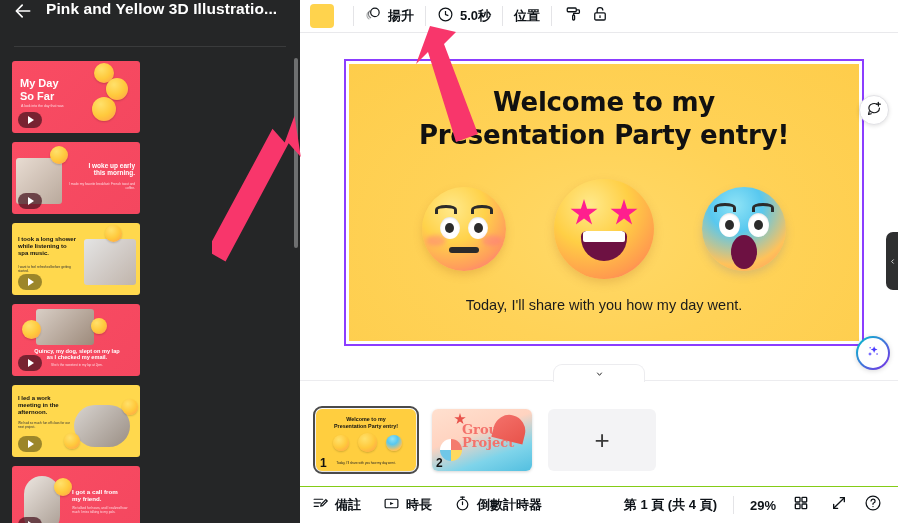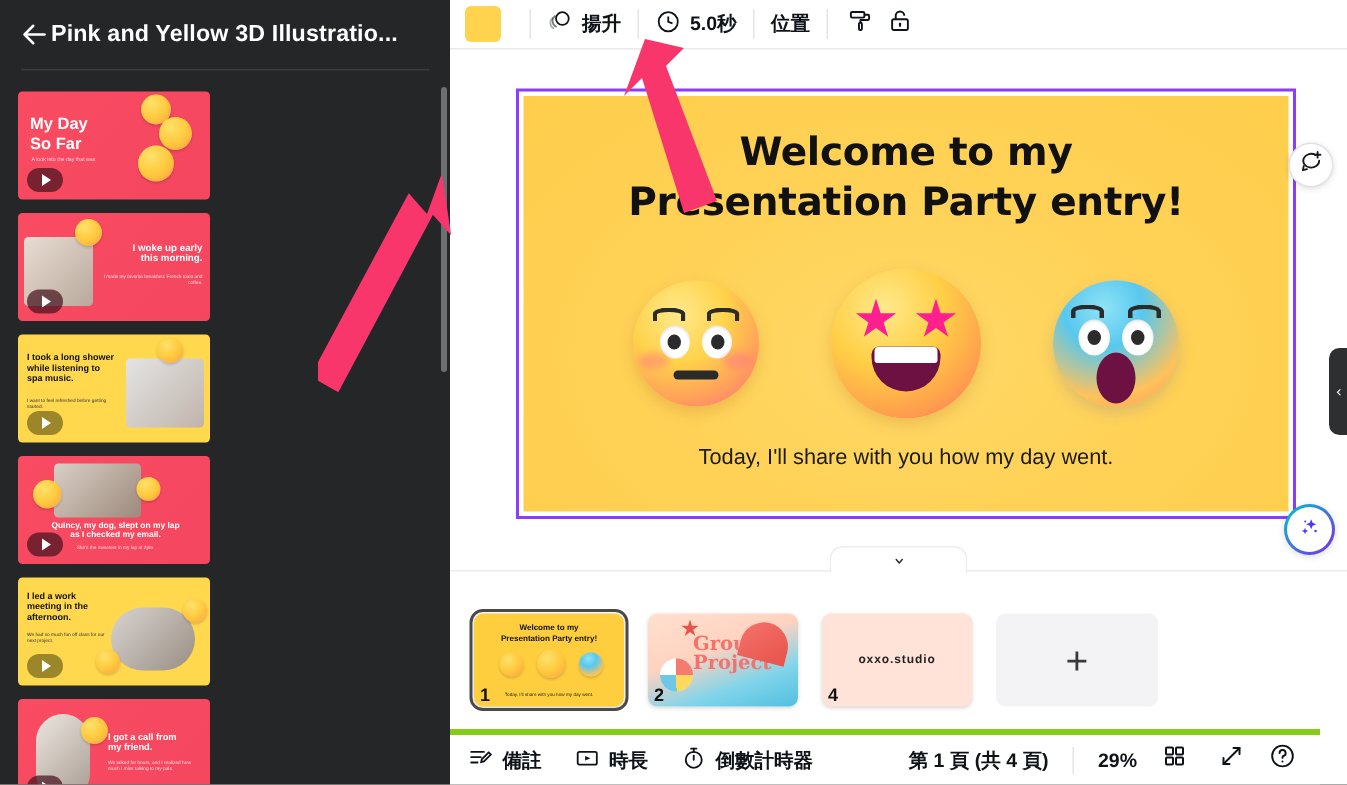--- a/index.html
+++ b/index.html
@@ -9,21 +9,21 @@
     background:#1e1e1e; position:relative;
   }
   #app { position:absolute; inset:0; display:flex; }
 
   
   .sidebar {
     width:300px; height:523px; background:#252627; position:relative;
     flex:0 0 300px; overflow:hidden;
   }
   .sb-header {
-    height:46px; display:flex; align-items:center; gap:0;
+    height:46px; display:flex; align-items:flex-start; gap:12px;
     padding:0 14px 0 12px; color:#fff;
   }
   .back-arrow {
     width:22px; height:22px; flex:0 0 22px; cursor:pointer;
     display:flex; align-items:center; justify-content:center;
   }
   .sb-title {
     font-size:15.5px; font-weight:bold; color:#fff; white-space:nowrap;
     overflow:hidden; text-overflow:ellipsis; letter-spacing:.1px;
   }
@@ -241,22 +241,22 @@
   }
   .add-page {
     width:108px; height:62px; border-radius:6px; background:#f3f3f5;
     display:flex; align-items:center; justify-content:center;
     cursor:pointer; flex:0 0 108px; color:#3a3a3a; font-size:26px;
     font-weight:300;
   }
 
   
   .bottombar {
-    position:absolute; left:0; right:18px; bottom:0; height:37px;
-    background:#fff; border-top:4px solid #84cc16;
+    position:absolute; left:0; right:0; bottom:0; height:37px;
+    background:#fff; border-top:1px solid #84cc16;
     display:flex; align-items:center; padding:0 12px; gap:0;
   }
   .bb-item {
     display:flex; align-items:center; gap:6px; cursor:pointer;
     font-size:13px; color:#0e1318; font-weight:bold; margin-right:22px;
     white-space:nowrap;
   }
   .bb-spacer { flex:1 1 auto; }
   .bb-page-label { font-size:13px; color:#0e1318; font-weight:bold; white-space:nowrap; }
   .bb-sep { width:1px; height:18px; background:#e4e4e7; margin:0 16px; }
@@ -562,24 +562,20 @@
 
         <div class="page-card" style="background:linear-gradient(160deg,#ffe0cf 0%,#ffd3c0 40%,#7fd4ea 72%,#52bfe0 100%);">
           <div style="position:absolute;left:30px;top:14px;font-size:13px;font-weight:bold;color:#f4726b;font-family:'DejaVu Serif',serif;line-height:1;">Group Project</div>
           <div style="position:absolute;left:8px;top:30px;width:22px;height:22px;border-radius:50%;background:conic-gradient(#f47c6e 0 25%,#ffd95e 0 50%,#6fc7e8 0 75%,#fff 0);"></div>
           <div style="position:absolute;right:6px;top:6px;width:32px;height:26px;background:linear-gradient(135deg,#f4726b,#e8534b);border-radius:30px 30px 0 0;transform:rotate(14deg);"></div>
           <div style="position:absolute;left:22px;top:4px;width:12px;height:12px;background:#e8534b;clip-path:polygon(50% 0%,61% 35%,98% 35%,68% 57%,79% 91%,50% 70%,21% 91%,32% 57%,2% 35%,39% 35%);"></div>
           <div class="page-num">2</div>
         </div>
 
 
-        <div class="page-card" style="background:#ffe2d8;">
-          <div style="position:absolute;left:0;right:0;top:26px;text-align:center;font-size:8px;font-weight:bold;color:#222;letter-spacing:.6px;">oxxo.studio</div>
-          <div class="page-num">4</div>
-        </div>
 
         <div class="add-page">
           <span>+</span>
         </div>
       </div>
     </div>
 
     <div class="bottombar">
       <div class="bb-item">
         <span>

